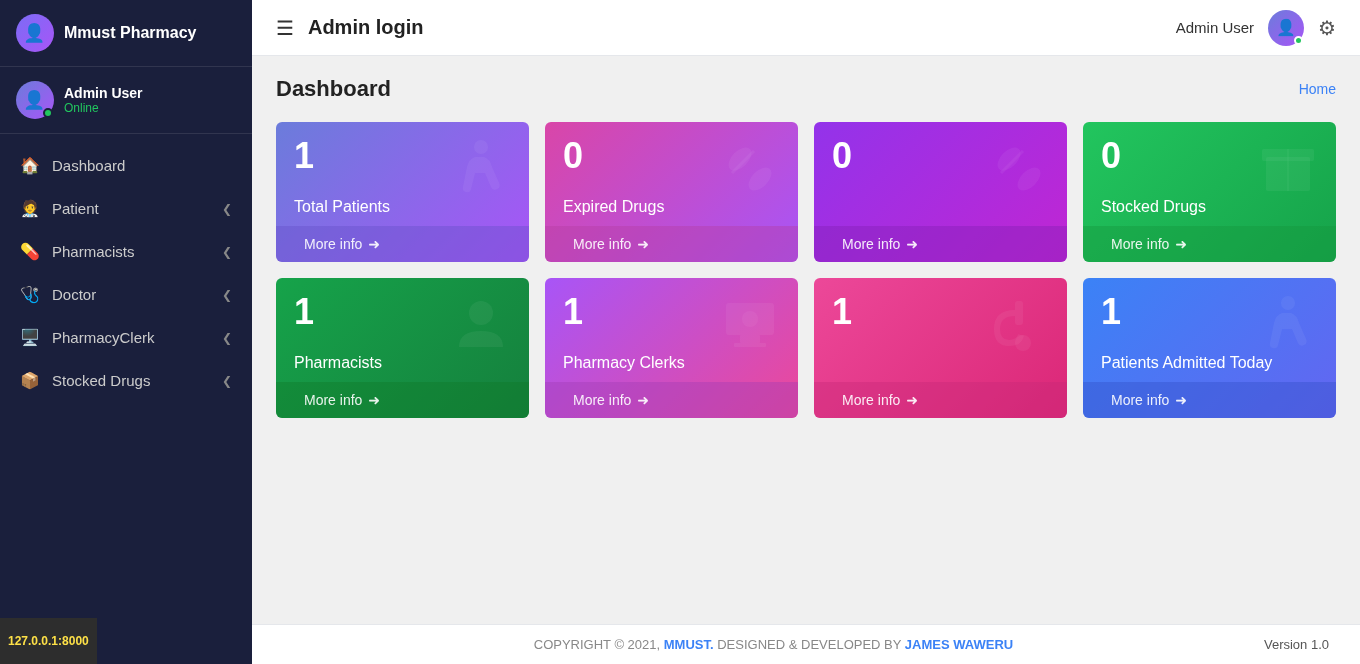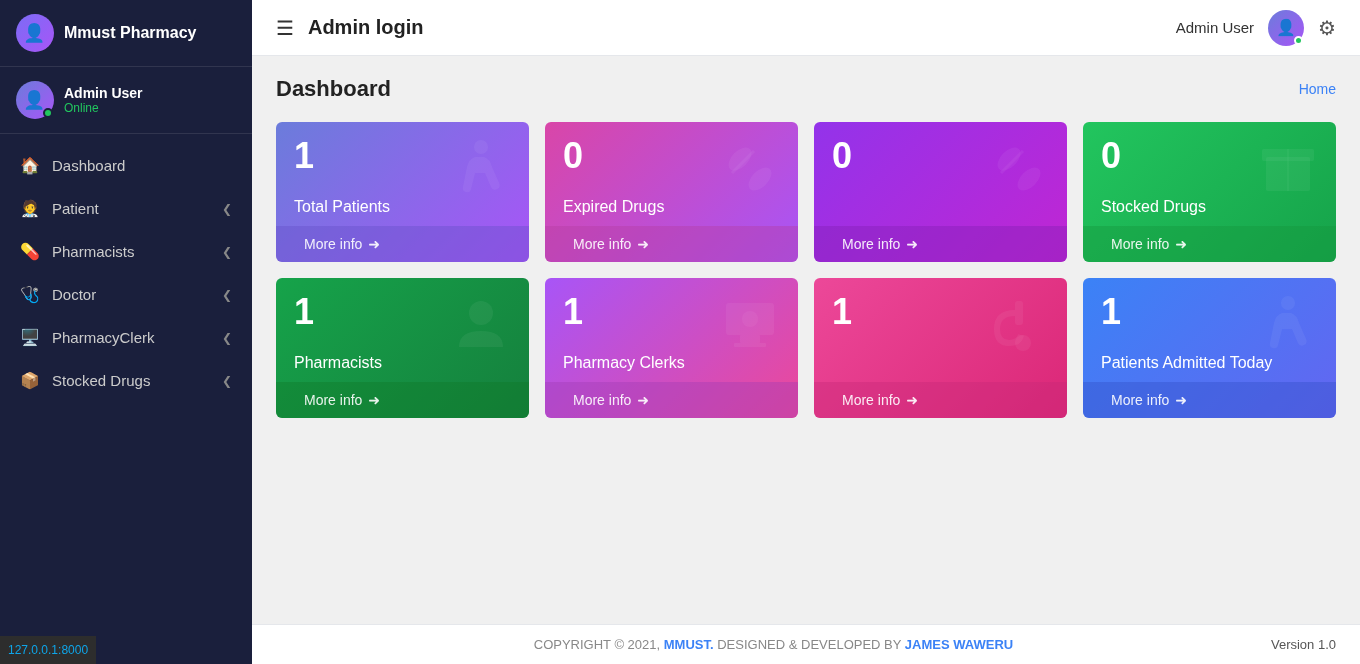--- a/index.html
+++ b/index.html
@@ -203,43 +203,44 @@
     .card-pink2 { background: linear-gradient(135deg, #ec4899, #db2777); }
     .card-pink2 .stat-footer { background: rgba(200,40,120,0.4); }
 
     .card-blue { background: linear-gradient(135deg, #3b82f6, #6366f1); }
     .card-blue .stat-footer { background: rgba(50,80,200,0.4); }
 
     
     .footer {
       background: #fff;
       border-top: 1px solid #e5e7eb;
-      padding: 12px 24px;
+      padding: 12px 31px;
       text-align: center;
       font-size: 13px;
       color: #888;
       display: flex;
       align-items: center;
       justify-content: flex-end;
     }
     .footer-center { flex: 1; text-align: center; }
     .footer-brand { color: #3b82f6; font-weight: 700; }
     .footer-dev { color: #3b82f6; font-weight: 700; }
     .footer-version { font-size: 13px; color: #555; }
 
     .address-bar {
       background: #2d2d2d;
-      color: #0ea5e9;
+      color: #fde047;
       font-size: 12px;
-      padding: 7px 8px;
+      padding: 16px 8px;
       position: fixed;
       bottom: 0;
       left: 0;
       width: auto;
       z-index: 999;
+      font-weight: bold;
     }
   </style>
 </head>
 <body>
 
 <div class="app-wrapper">
 
   <aside class="sidebar">
     <div class="sidebar-brand">
       <div class="brand-avatar">👤</div>

